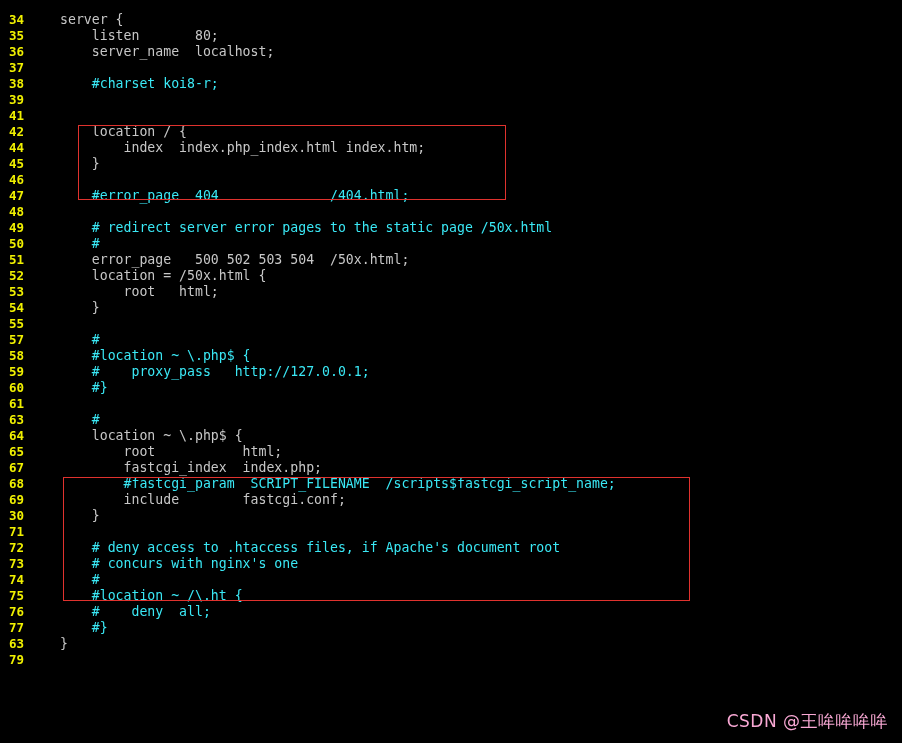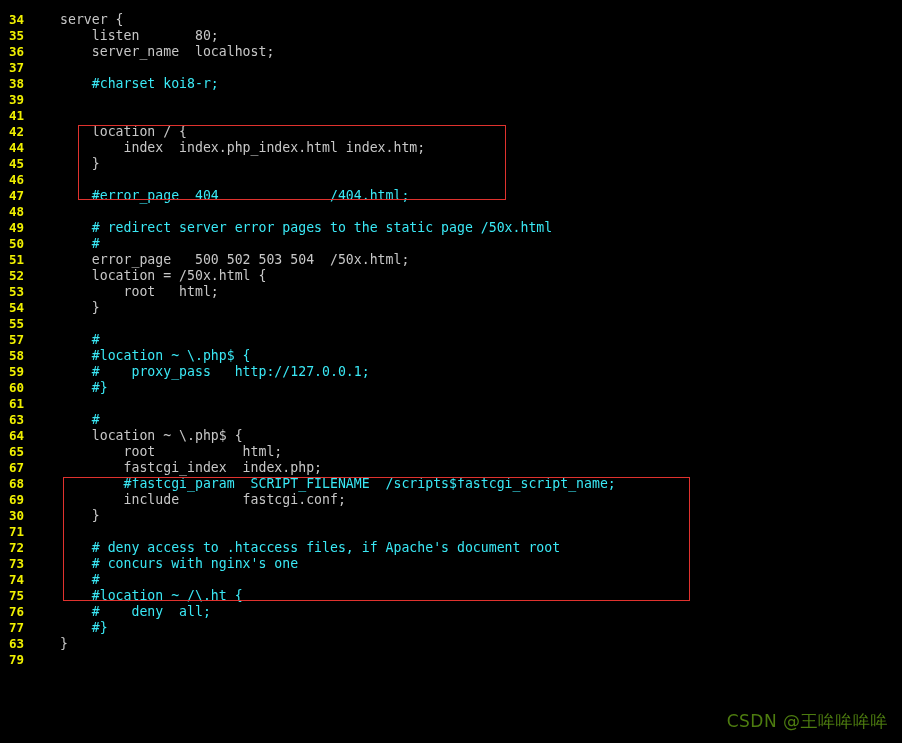--- a/index.html
+++ b/index.html
@@ -68,21 +68,21 @@
   #hl-box-2 {
     left: 63px;
     top: 477px;
     width: 627px;
     height: 124px;
   }
   #watermark {
     position: absolute;
     right: 14px;
     bottom: 10px;
-    color: #4d7c0f;
+    color: #f9a8d4;
     font-size: 17px;
     font-family: "DejaVu Sans", "Liberation Sans", sans-serif;
     letter-spacing: 0.5px;
     user-select: none;
   }
 </style>
 </head>
 <body>
 
 <div id="editor">

